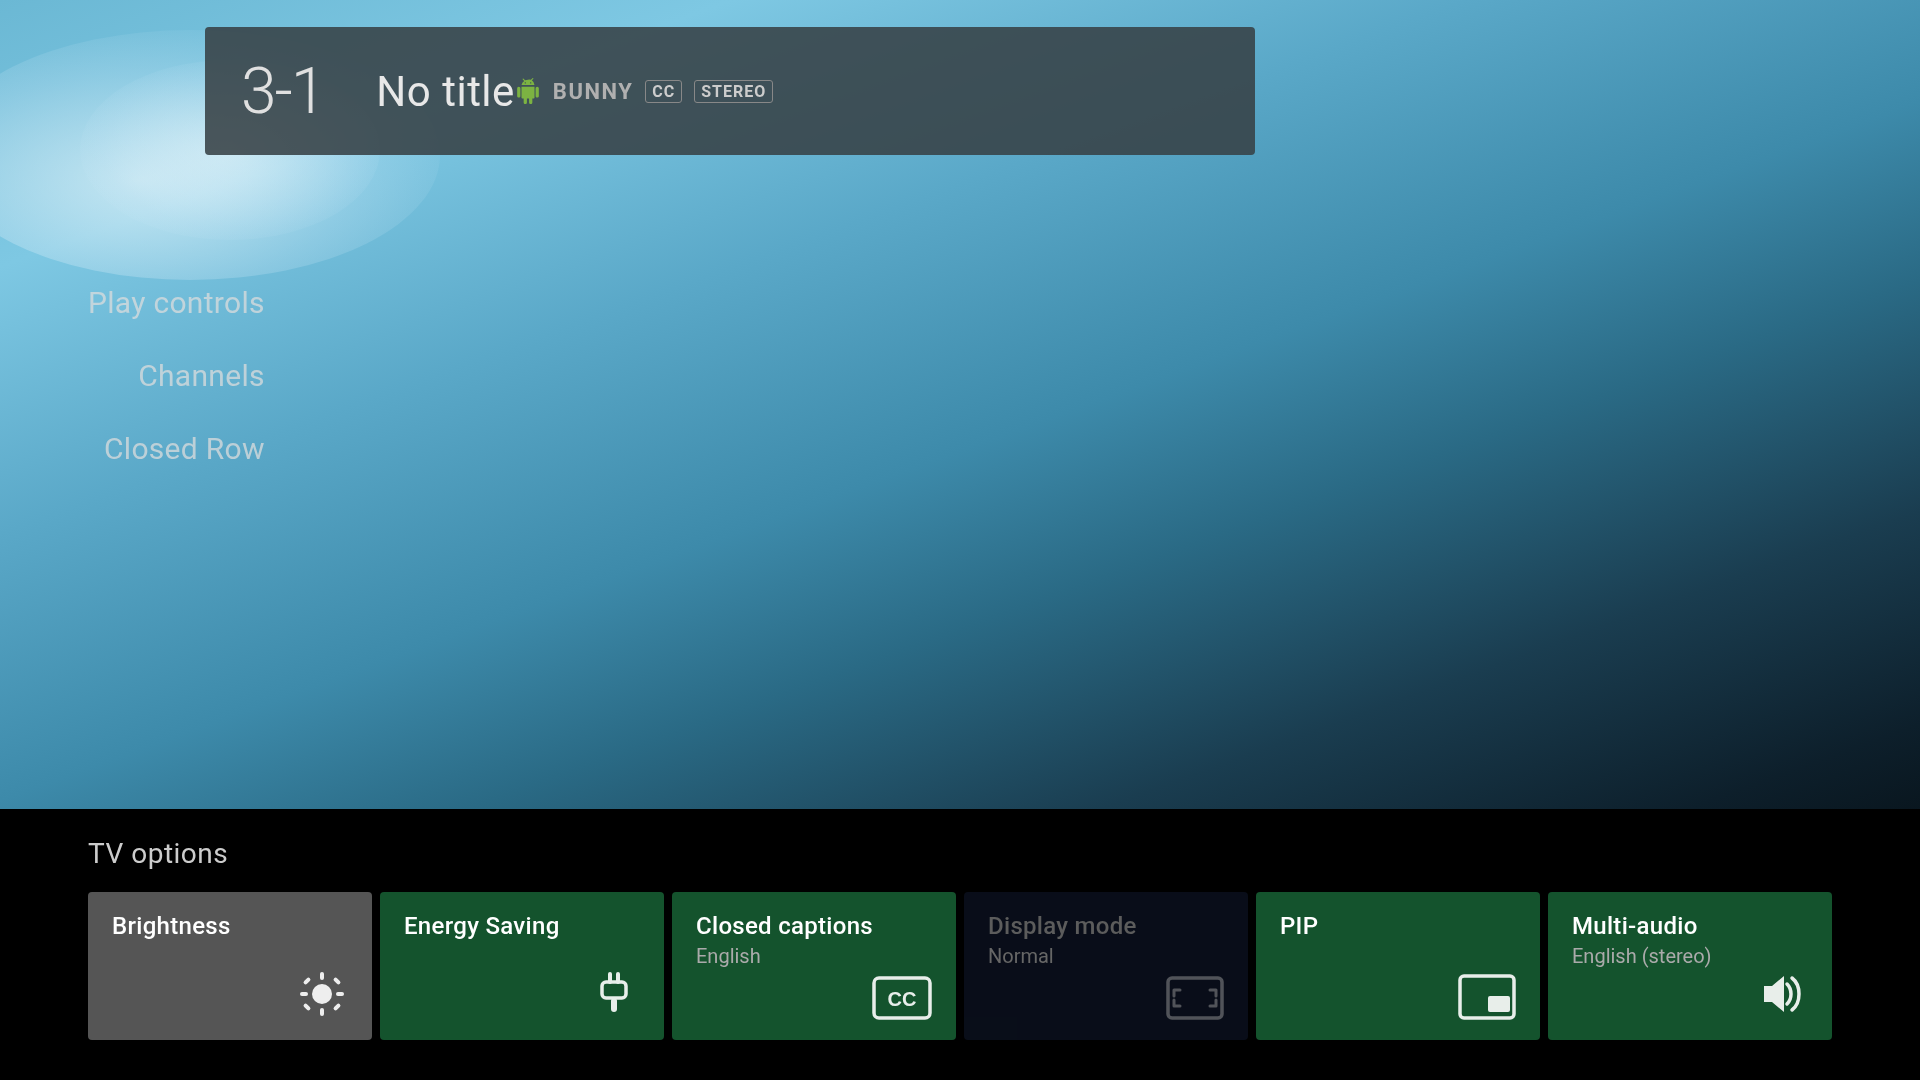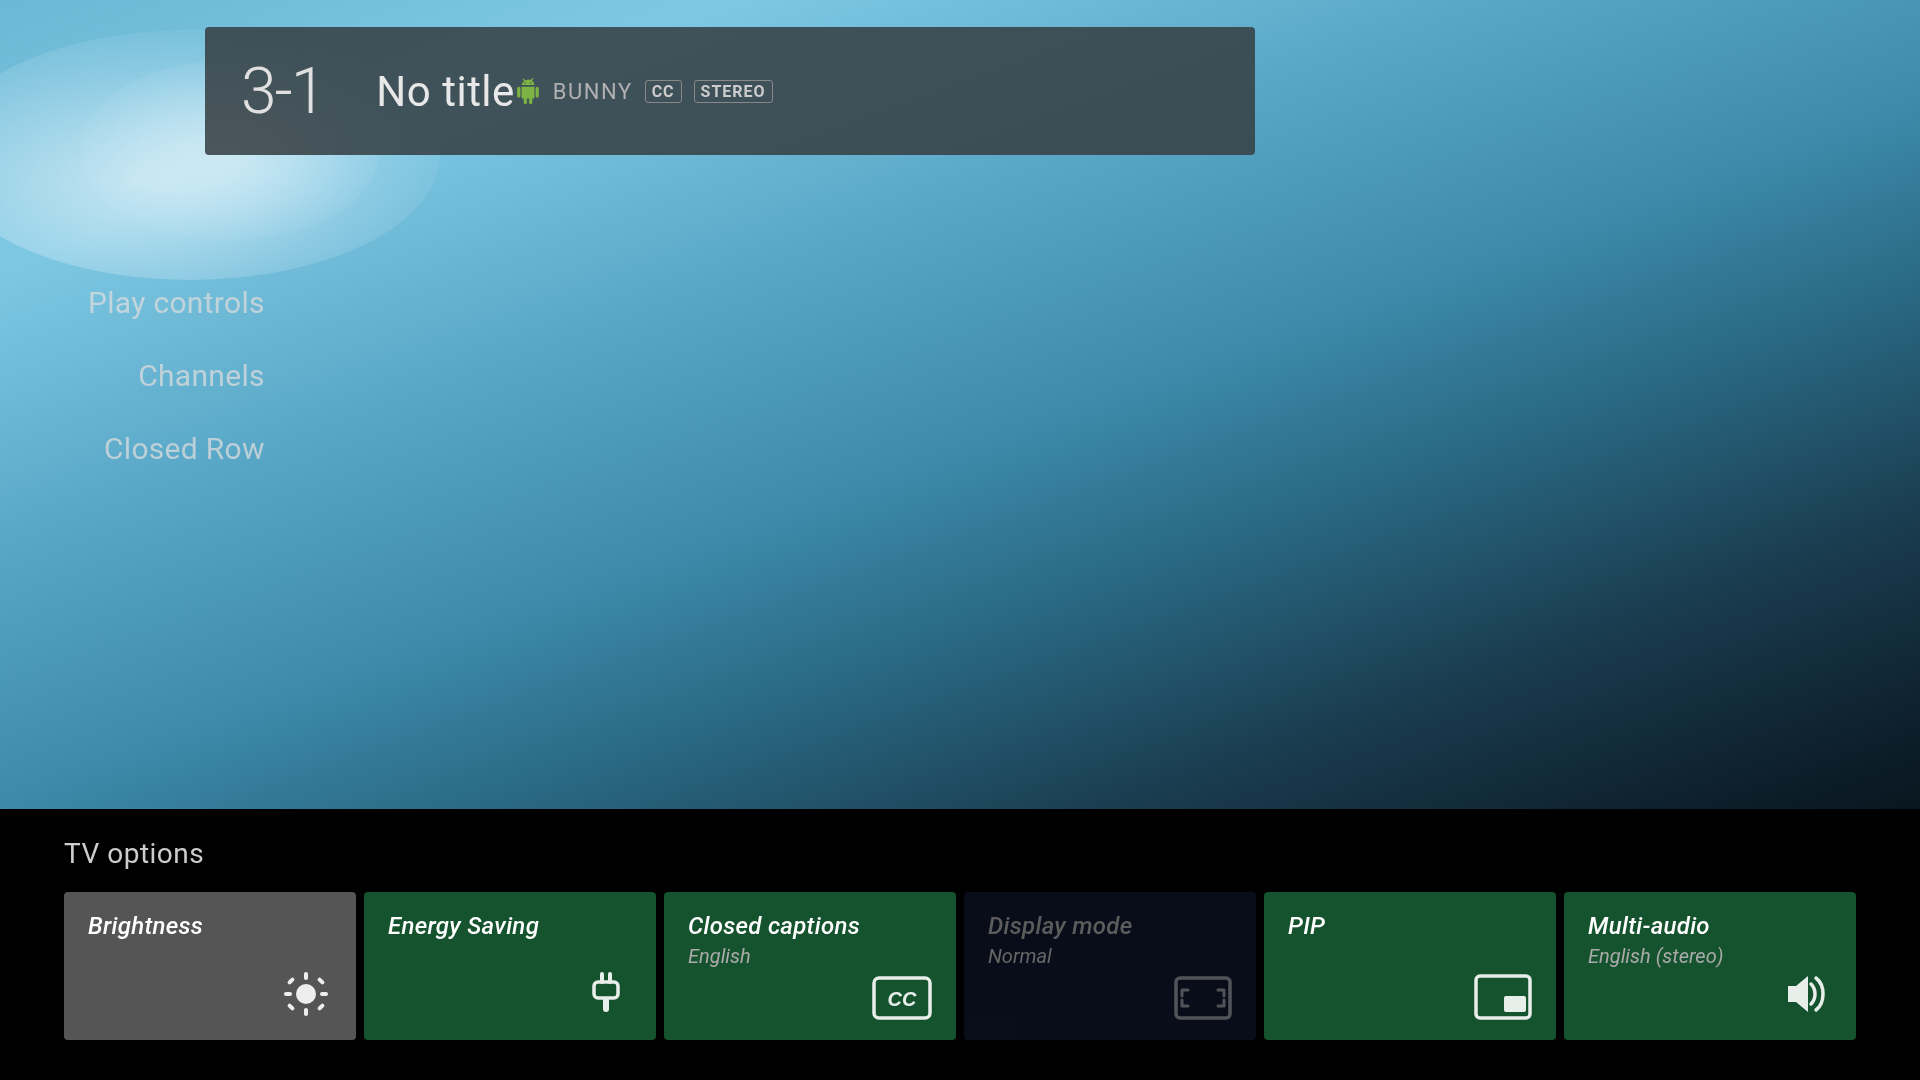--- a/index.html
+++ b/index.html
@@ -99,21 +99,21 @@
     .channel-meta {
       display: flex;
       align-items: center;
       gap: 12px;
     }
 
     .channel-name {
       font-size: 22px;
       color: #b0b0b0;
       letter-spacing: 1.5px;
-      font-weight: 400;
+      font-weight: 700;
     }
 
     .badge {
       display: inline-flex;
       align-items: center;
       justify-content: center;
       border: 1.5px solid #888;
       border-radius: 3px;
       padding: 1px 6px;
       font-size: 16px;
@@ -142,36 +142,35 @@
       letter-spacing: 0.3px;
     }
 
     
     .tv-options-section {
       position: absolute;
       bottom: 0;
       left: 0;
       width: 100%;
       background: #000;
-      padding: 28px 64px 40px;
+      padding: 28px 88px 40px;
       z-index: 10;
     }
 
     .section-title {
       font-size: 28px;
       color: #cccccc;
       font-weight: 400;
       margin-bottom: 22px;
       letter-spacing: 0.5px;
     }
 
     .options-grid {
       display: flex;
       gap: 8px;
-      font-style: italic;
     }
 
     .option-card {
       flex: 1;
       background: #14532d;
       border-radius: 4px;
       padding: 20px 24px 20px;
       display: flex;
       flex-direction: column;
       justify-content: space-between;

